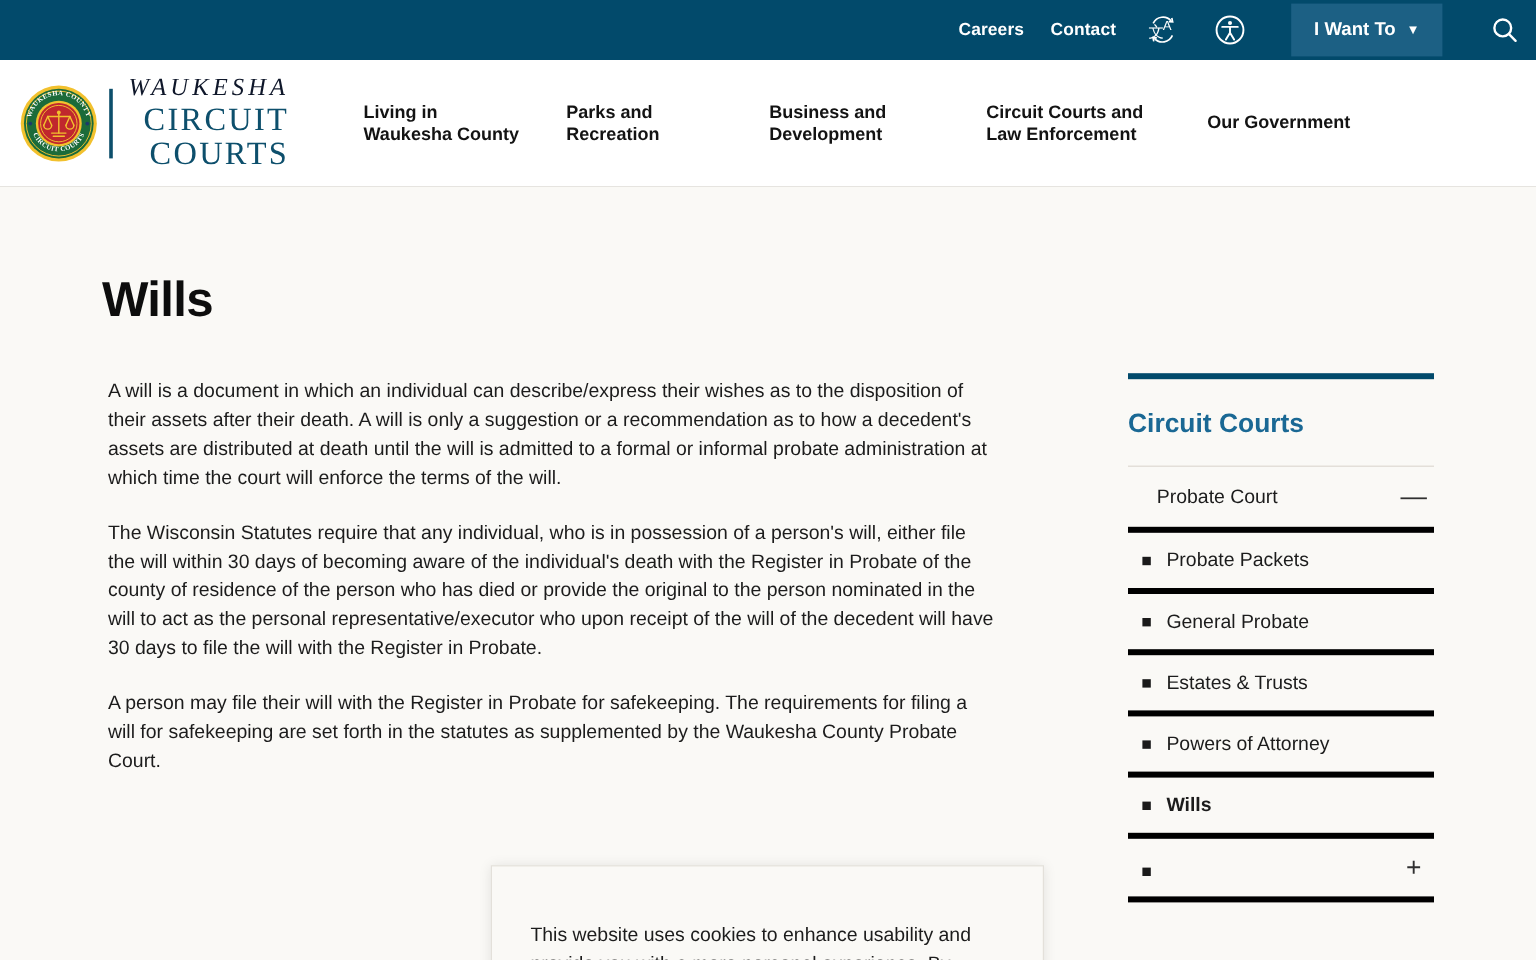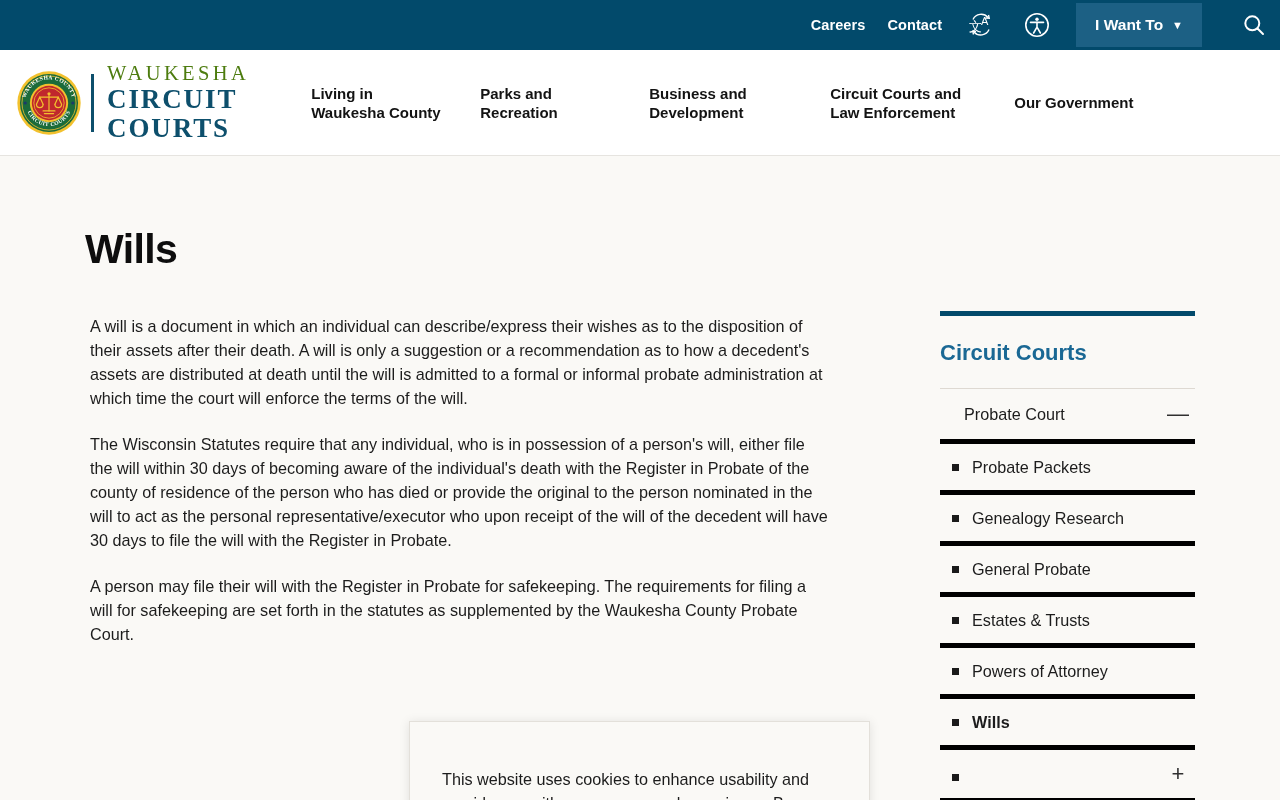--- a/index.html
+++ b/index.html
@@ -55,20 +55,21 @@
     border: none;
     height: 44px;
     padding: 0 19px;
     font-family: "Liberation Sans", sans-serif;
     font-size: 15.5px;
     font-weight: bold;
     display: flex;
     align-items: center;
     gap: 9px;
     cursor: pointer;
+    margin-left: 12px;
   }
   .iwant-caret { font-size: 11px; line-height: 1; }
   .search-btn {
     width: 52px;
     height: 50px;
     display: flex;
     align-items: center;
     justify-content: center;
     cursor: pointer;
     margin-left: 4px;
@@ -105,30 +106,32 @@
     display: flex;
     flex-direction: column;
     justify-content: center;
     line-height: 1;
     padding-left: 4px;
   }
   .logo-line1 {
     font-family: "Liberation Serif", serif;
     font-size: 20.5px;
     letter-spacing: 3.4px;
-    color: #4d7c0f;
+    color: #0f172a;
     font-weight: normal;
+    font-style: italic;
   }
   .logo-line2, .logo-line3 {
     font-family: "Liberation Serif", serif;
     font-size: 27px;
-    font-weight: bold;
+    font-weight: normal;
     letter-spacing: 1.9px;
     color: #0d4f6c;
     margin-top: 2px;
+    text-align: right;
   }
 
   .main-nav {
     display: flex;
     align-items: center;
     margin-left: 62px;
     height: 100%;
   }
   .nav-item {
     font-size: 15px;
@@ -384,27 +387,20 @@
     </div>
 
     <div class="sidebar-link-row">
       <span class="sidebar-link-inner">
         <span class="bullet-sq"></span>
         <span class="sidebar-link-label">Probate Packets</span>
       </span>
       <span class="toggle-icon"></span>
     </div>
 
-    <div class="sidebar-link-row">
-      <span class="sidebar-link-inner">
-        <span class="bullet-sq"></span>
-        <span class="sidebar-link-label">Genealogy Research</span>
-      </span>
-      <span class="toggle-icon"></span>
-    </div>
 
     <div class="sidebar-link-row">
       <span class="sidebar-link-inner">
         <span class="bullet-sq"></span>
         <span class="sidebar-link-label">General Probate</span>
       </span>
       <span class="toggle-icon"></span>
     </div>
 
     <div class="sidebar-link-row">

